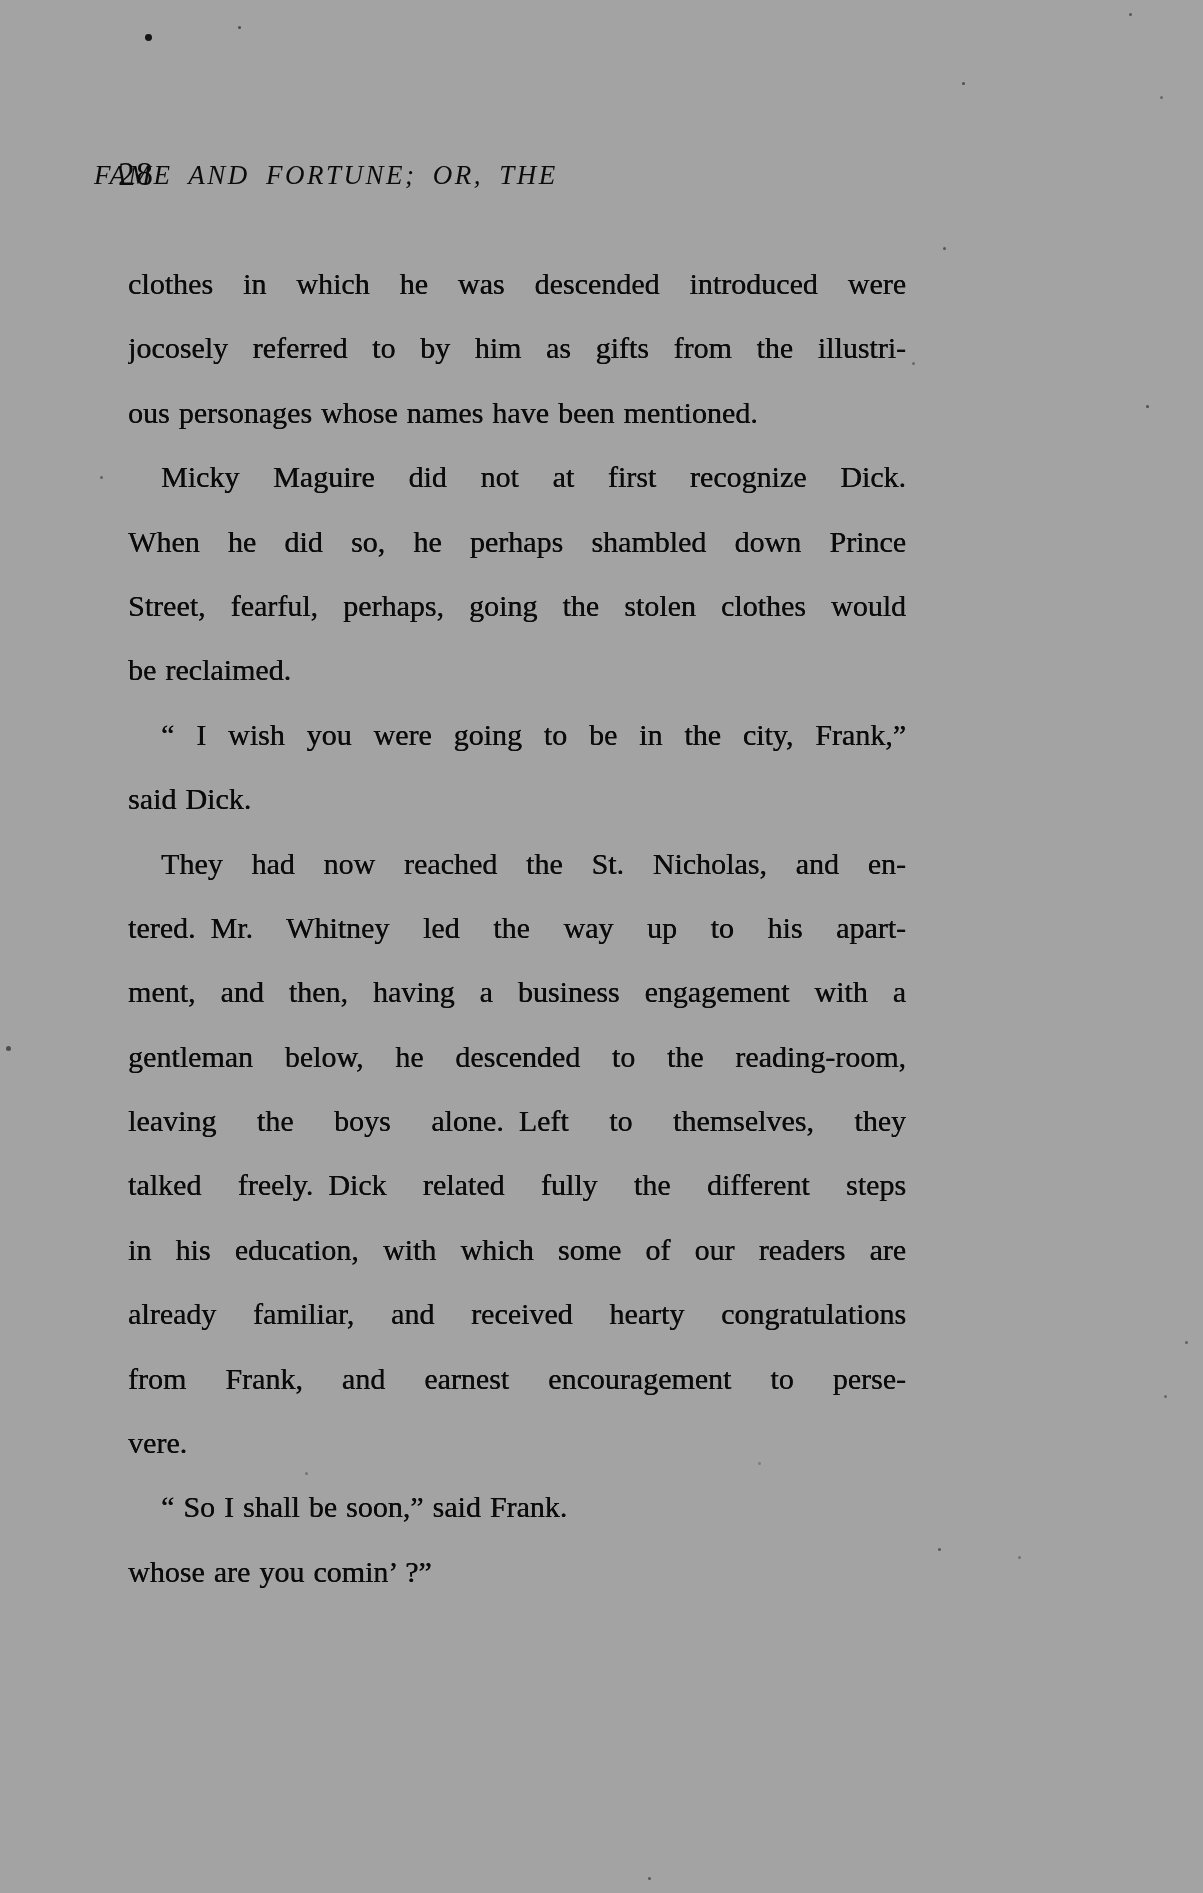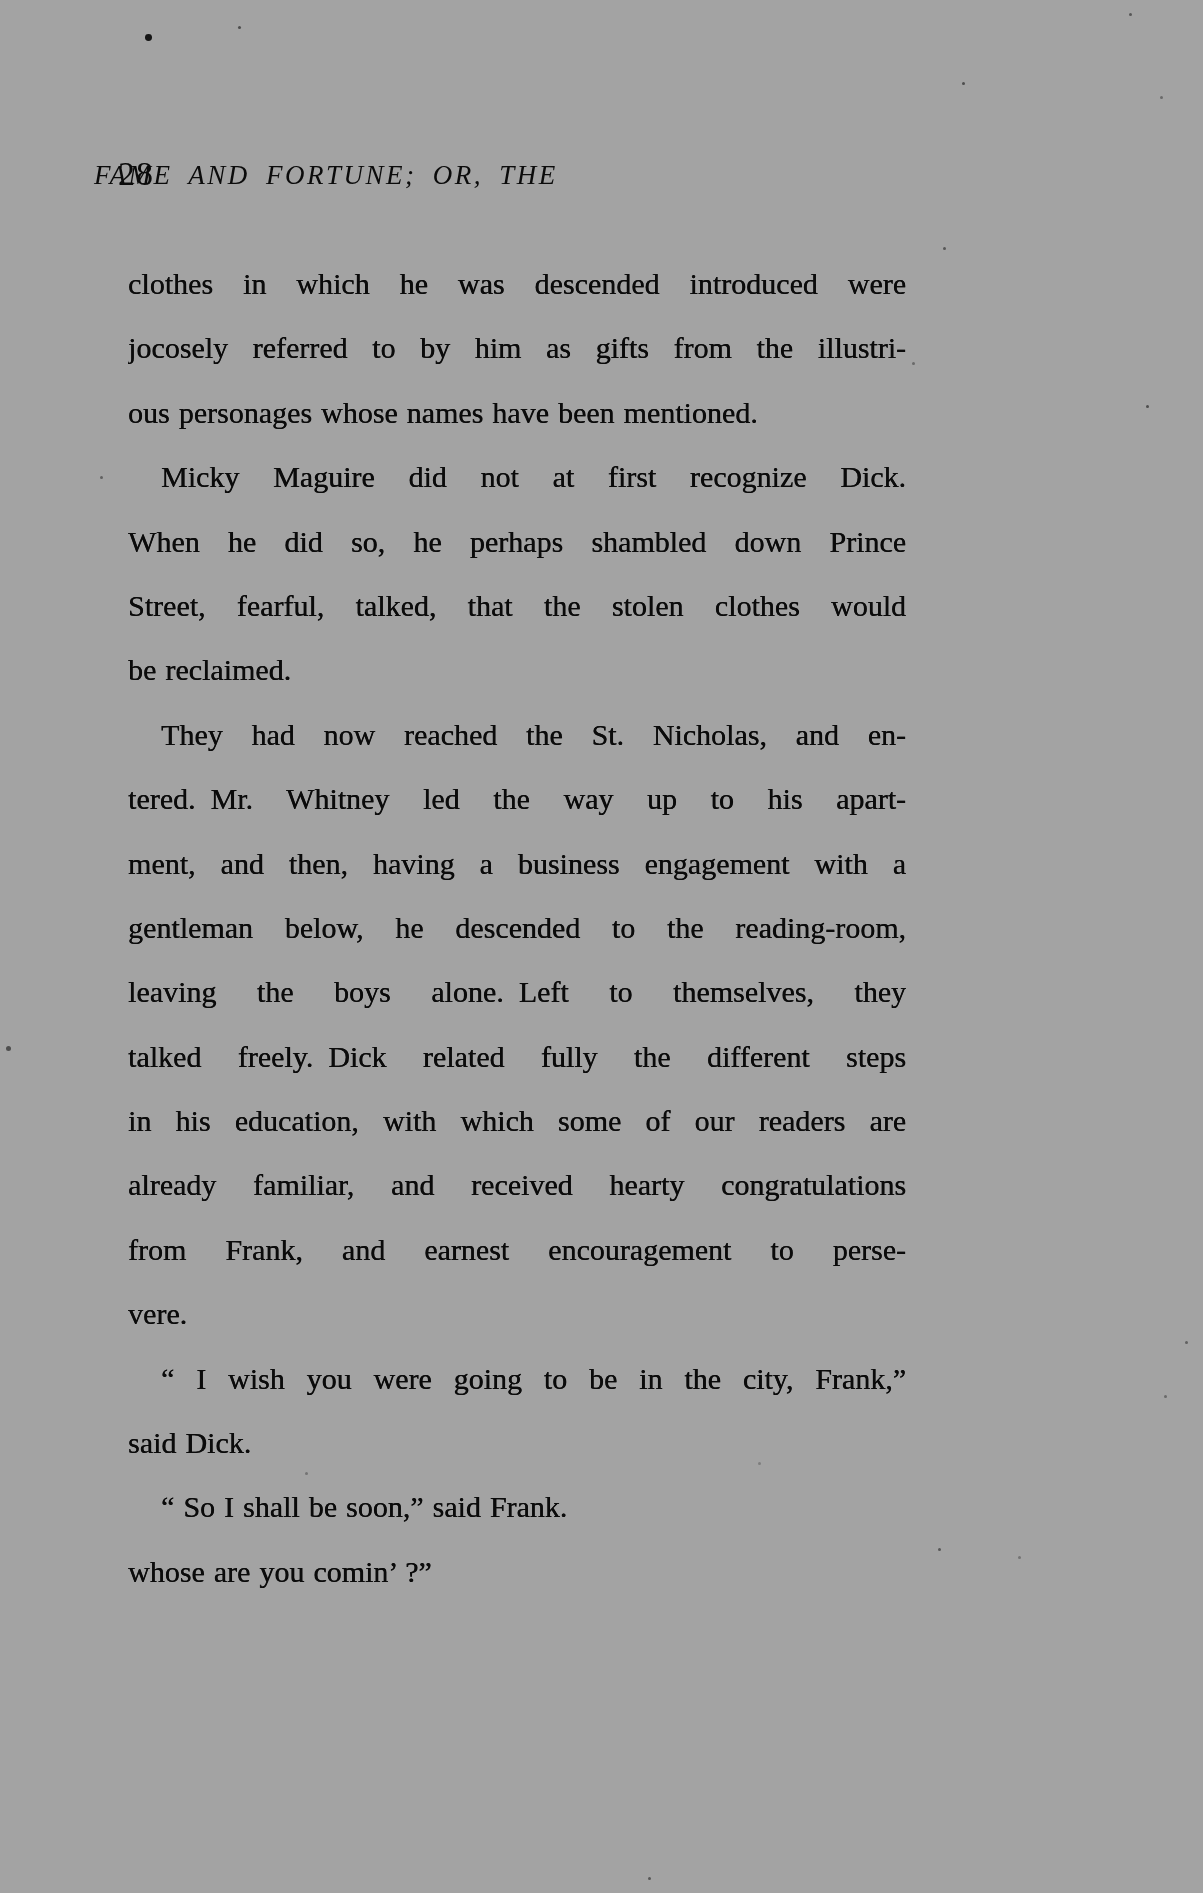--- a/index.html
+++ b/index.html
@@ -113,40 +113,40 @@
 
   <main class="text-block">
       <div class="paragraph">
         <div class="line">clothes in which he was descended introduced were</div>
         <div class="line">jocosely referred to by him as gifts from the illustri-</div>
         <div class="line last">ous personages whose names have been mentioned.</div>
       </div>
       <div class="paragraph">
         <div class="line indent">Micky Maguire did not at first recognize Dick.</div>
         <div class="line">When he did so, he perhaps shambled down Prince</div>
-        <div class="line">Street, fearful, talked, that the stolen clothes would</div>
+        <div class="line">Street, fearful, perhaps, going the stolen clothes would</div>
         <div class="line last">be reclaimed.</div>
+      </div>
+      <div class="paragraph">
+        <div class="line indent">“ I wish you were going to be in the city, Frank,”</div>
+        <div class="line last">said Dick.</div>
       </div>
       <div class="paragraph">
         <div class="line indent">They had now reached the St. Nicholas, and en-</div>
         <div class="line">tered. Mr. Whitney led the way up to his apart-</div>
         <div class="line">ment, and then, having a business engagement with a</div>
         <div class="line">gentleman below, he descended to the reading-room,</div>
         <div class="line">leaving the boys alone. Left to themselves, they</div>
         <div class="line">talked freely. Dick related fully the different steps</div>
         <div class="line">in his education, with which some of our readers are</div>
         <div class="line">already familiar, and received hearty congratulations</div>
         <div class="line">from Frank, and earnest encouragement to perse-</div>
         <div class="line last">vere.</div>
       </div>
       <div class="paragraph">
-        <div class="line indent">“ I wish you were going to be in the city, Frank,”</div>
-        <div class="line last">said Dick.</div>
-      </div>
-      <div class="paragraph">
         <div class="line last indent">“ So I shall be soon,” said Frank.</div>
       </div>
       <div class="paragraph">
         <div class="line last">whose are you comin’ ?”</div>
       </div>
     </main>
 
   <div class="speckles"></div>
 
 </div>

